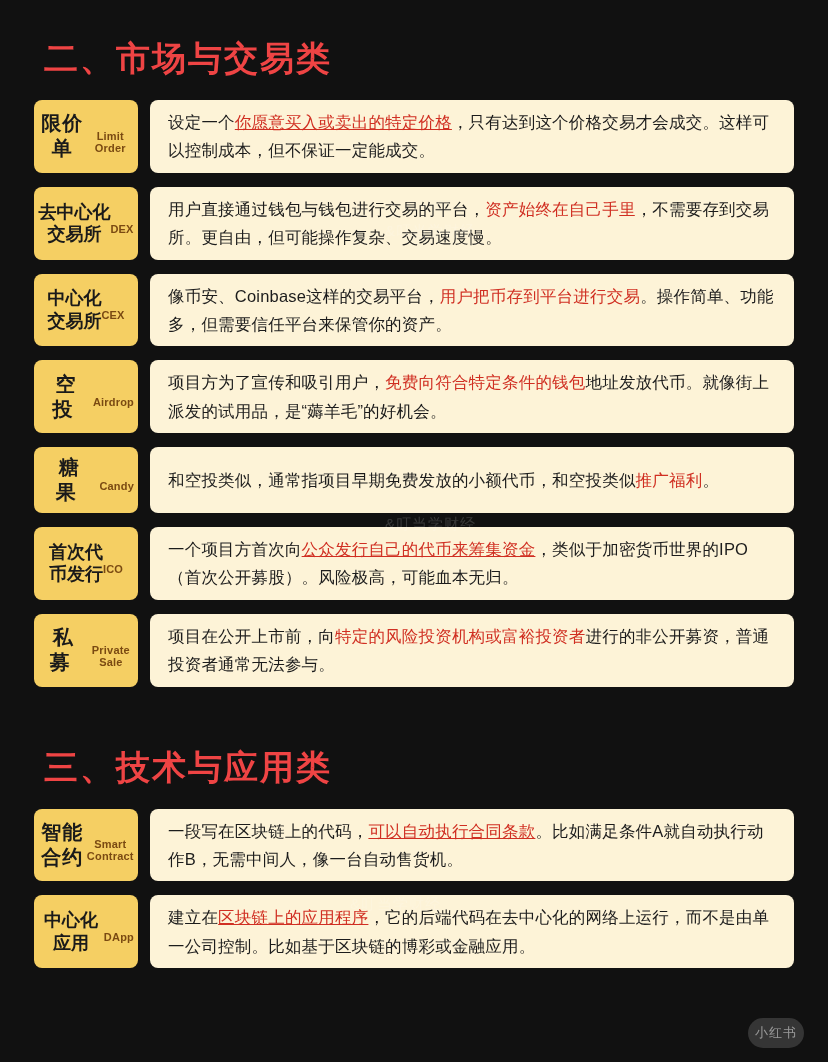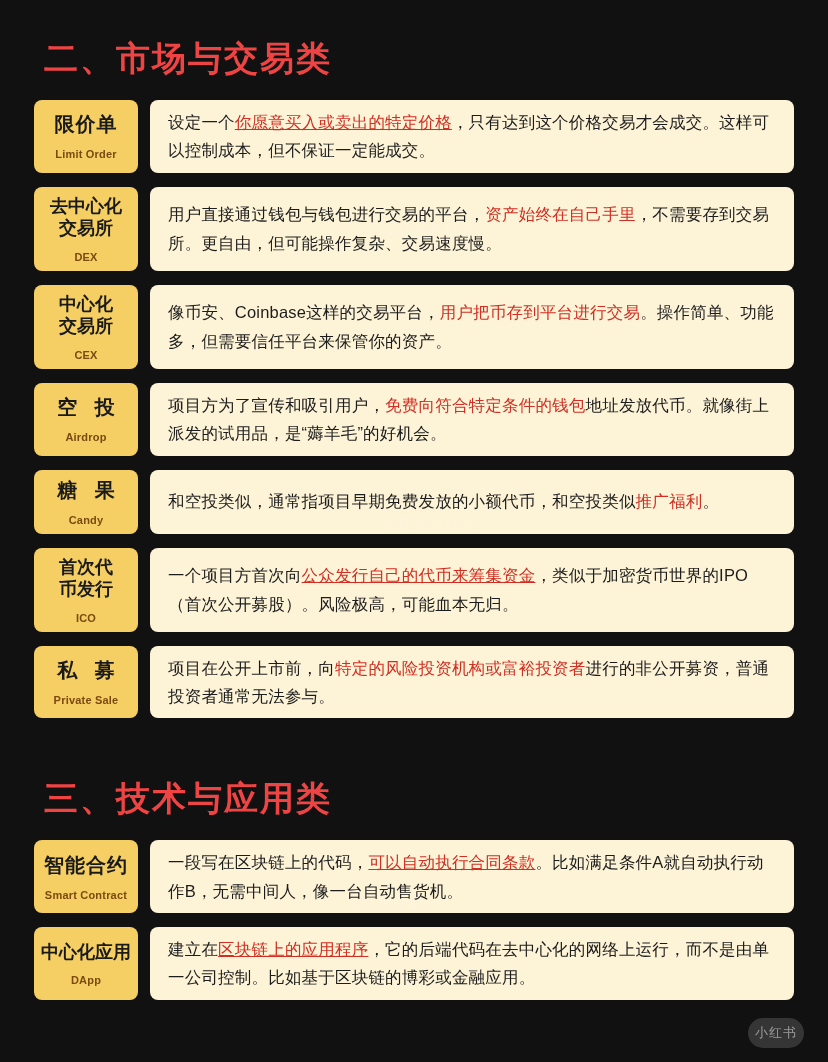--- a/index.html
+++ b/index.html
@@ -29,21 +29,21 @@
     align-items: stretch;
     margin-bottom: 14px;
     position: relative;
   }
   .term {
     width: 104px;
     min-width: 104px;
     background: #f5cf63;
     border-radius: 8px;
     display: flex;
-    flex-direction: column;
+    flex-direction: row;
     align-items: center;
     justify-content: center;
     padding: 8px 4px;
     text-align: center;
   }
   .term-cn {
     color: #1a1a1a;
     font-size: 20px;
     font-weight: bold;
     line-height: 1.25;

